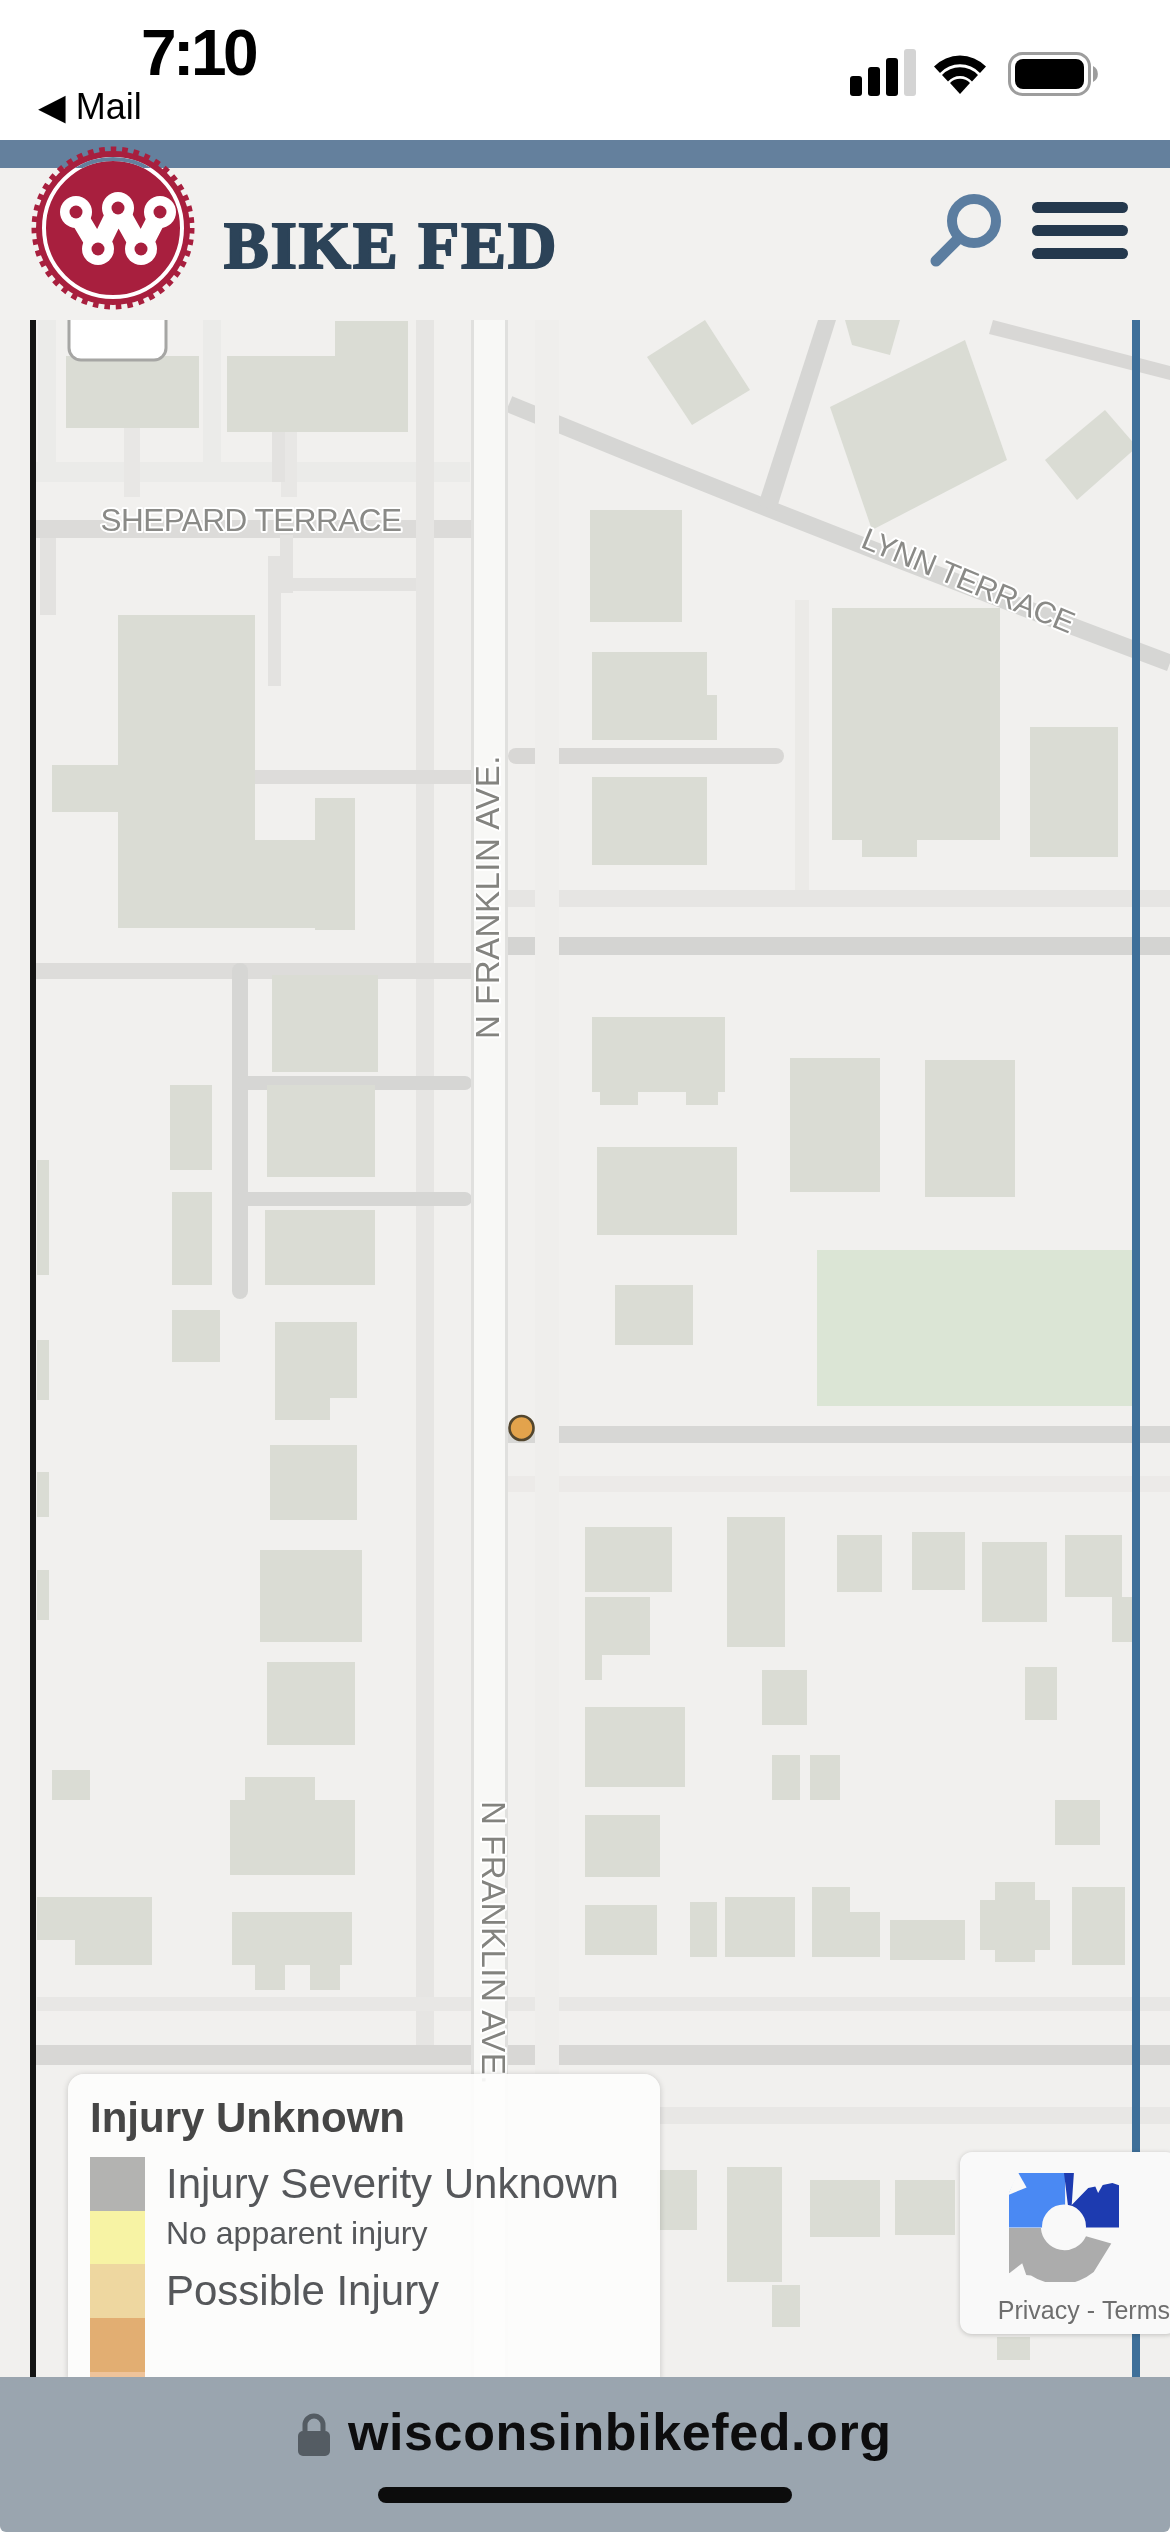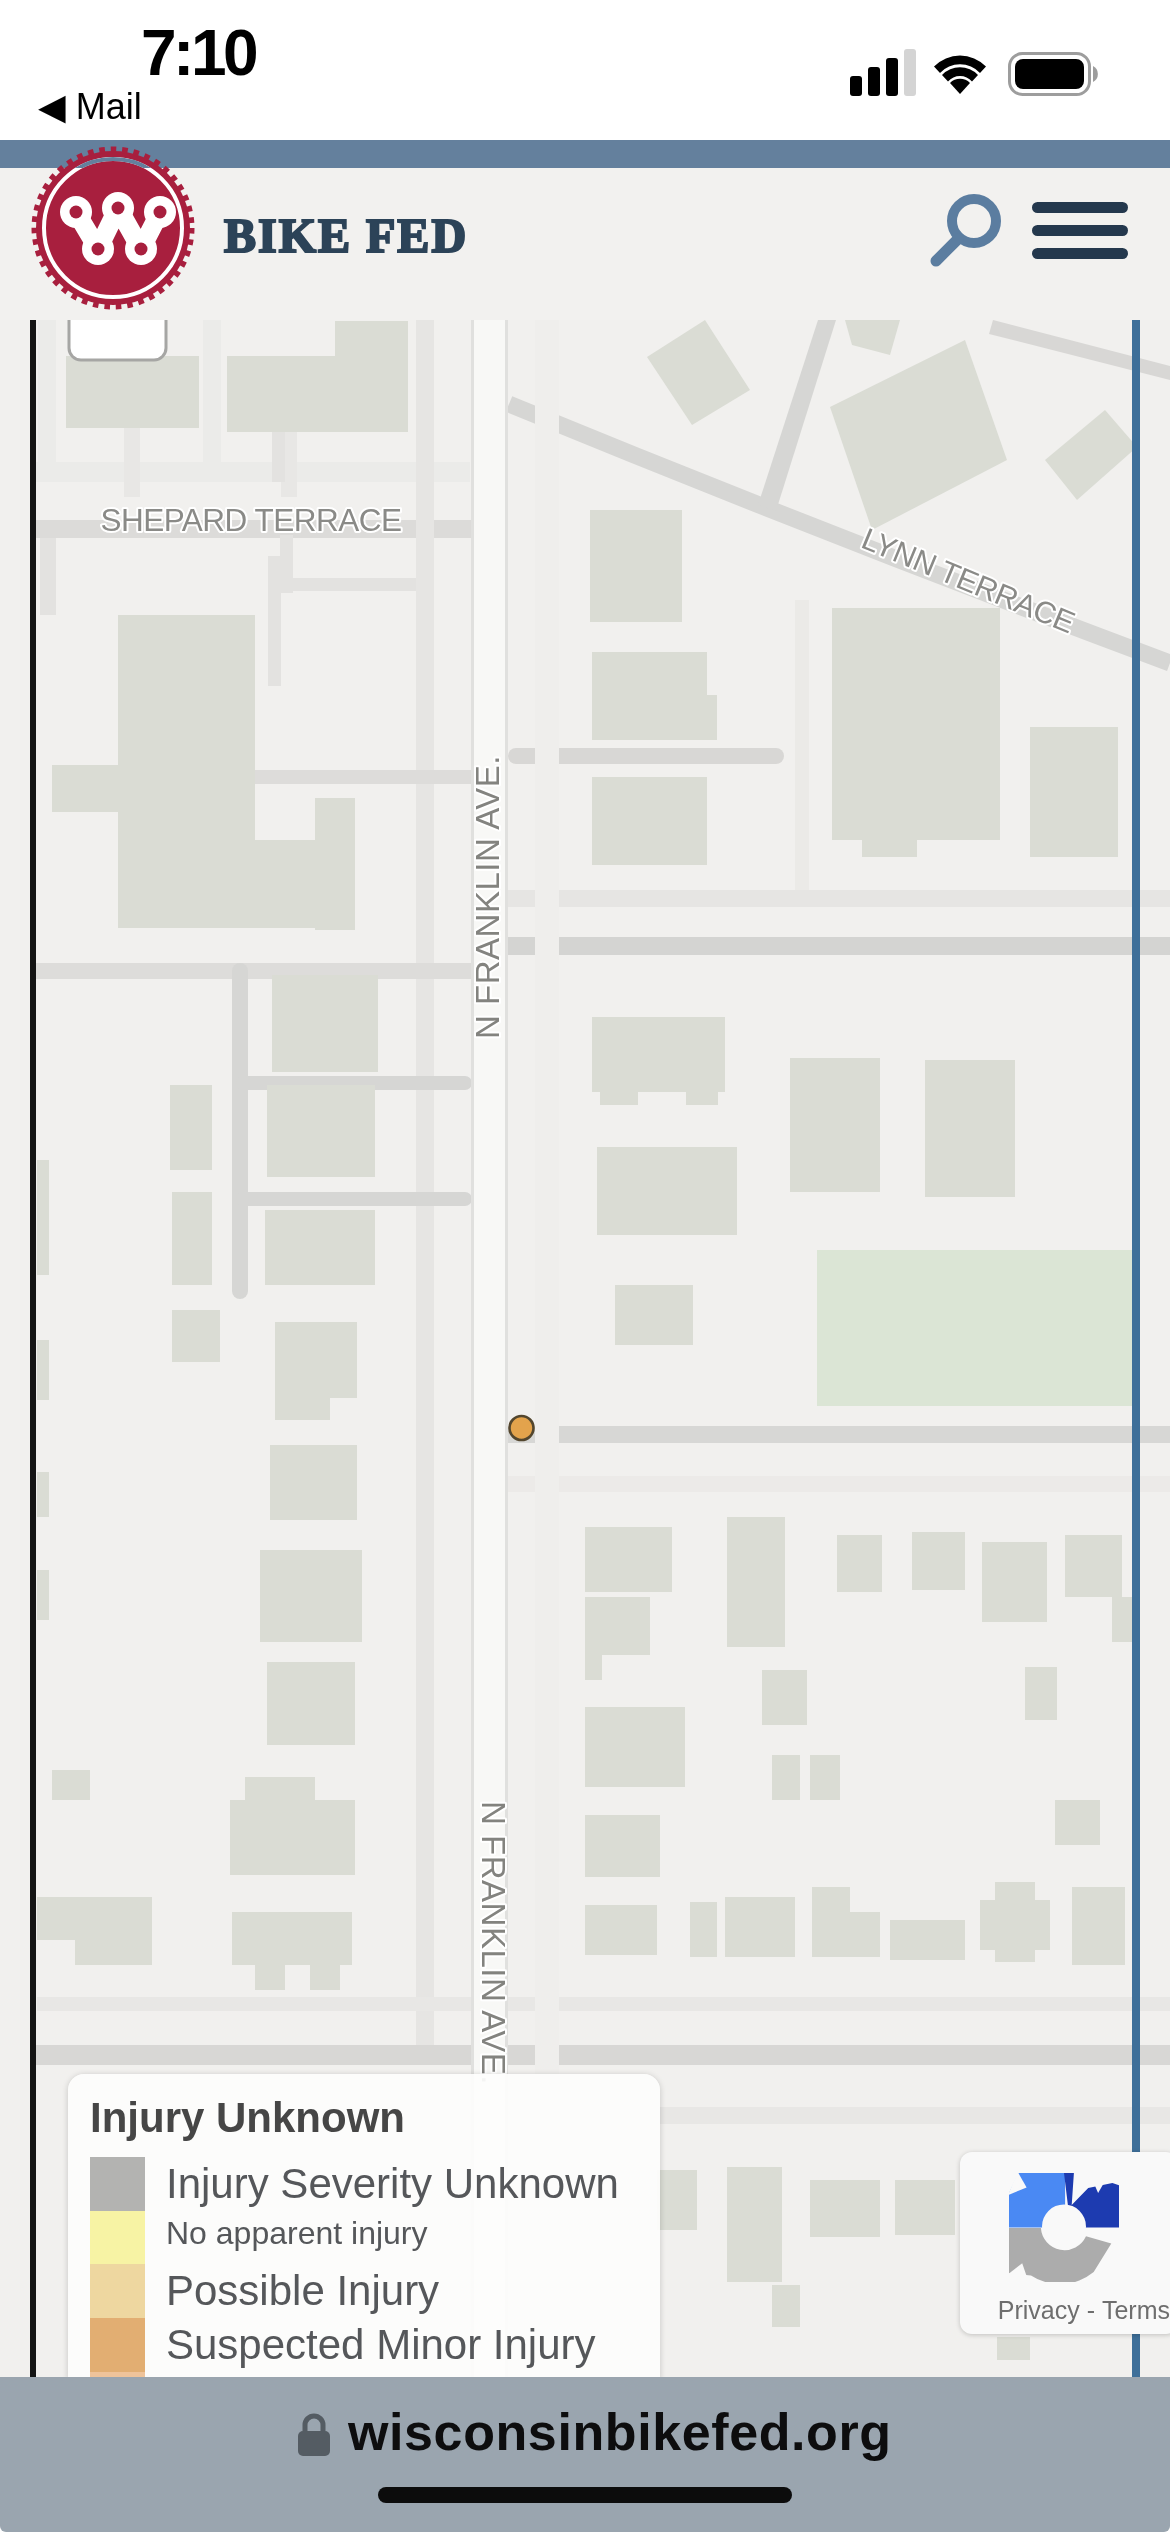--- a/index.html
+++ b/index.html
@@ -55,21 +55,21 @@
       <circle cx="115" cy="108" r="16" fill="#ffffff"></circle>
     <circle cx="134" cy="71" r="16" fill="#ffffff"></circle>
     <circle cx="50" cy="71" r="6.5" fill="#a81f3e"></circle>
       <circle cx="72" cy="108" r="6.5" fill="#a81f3e"></circle>
     <circle cx="92" cy="67" r="6.5" fill="#a81f3e"></circle>
       <circle cx="115" cy="108" r="6.5" fill="#a81f3e"></circle>
     <circle cx="134" cy="71" r="6.5" fill="#a81f3e"></circle>
   </svg>
 
 
-  <div class="abs" style="left:224px;top:212px;font-size:48px;line-height:1;font-weight:700;color:#2c4358;letter-spacing:2px;font-family:'Liberation Serif',serif;-webkit-text-stroke:2.2px #2c4358;">BIKE FED</div>
+  <div class="abs" style="left:224px;top:212px;font-size:67px;line-height:1;font-weight:700;color:#2c4358;letter-spacing:2px;font-family:'Liberation Serif',serif;-webkit-text-stroke:2.2px #2c4358;">BIKE FED</div>
 
   <svg class="abs" style="left:925px;top:190px;" width="80" height="80" viewBox="0 0 80 80">
     <circle cx="49" cy="31" r="22" fill="none" stroke="#5b7da0" stroke-width="10"></circle>
     <line x1="33" y1="49" x2="11" y2="71" stroke="#5b7da0" stroke-width="11" stroke-linecap="round"></line>
   </svg>
 
   <svg class="abs" style="left:1032px;top:202px;" width="96" height="58" viewBox="0 0 96 58">
     <rect x="0" y="0" width="96" height="11" rx="5.5" fill="#24384d"></rect>
     <rect x="0" y="23" width="96" height="11" rx="5.5" fill="#24384d"></rect>
     <rect x="0" y="46" width="96" height="11" rx="5.5" fill="#24384d"></rect>
@@ -311,21 +311,20 @@
   <div class="abs" style="left:90px;top:2318px;width:55px;height:54px;background:#e2ae72;"></div>
 
   <div class="abs" style="left:90px;top:2372px;width:55px;height:10px;background:#eec39a;"></div>
 
   <div class="abs" style="left:166px;top:2163px;font-size:42px;line-height:1;color:#55575a;">Injury Severity Unknown</div>
 
   <div class="abs" style="left:166px;top:2217px;font-size:32px;line-height:1;color:#55575a;">No apparent injury</div>
 
   <div class="abs" style="left:166px;top:2270px;font-size:42px;line-height:1;color:#55575a;">Possible Injury</div>
 
-  <div class="abs" style="left:166px;top:2324px;font-size:42px;line-height:1;color:#55575a;">Suspected Minor Injury</div>
 
   <div class="abs" style="left:960px;top:2152px;width:218px;height:182px;background:#f9f9f9;border-radius:12px;box-shadow:0 1px 5px rgba(0,0,0,0.2);"></div>
 
   <svg class="abs" style="left:1009px;top:2172px;" width="110" height="110" viewBox="0 0 100 100">
     <path d="M0 50.5 L0 19 L8.6 1 L51 1 L51 50.5 Z" fill="#4a89f3"></path>
     <path d="M50 1 L59 1 L57 30 L72 14.5 L94 10 L100 12 L100 50.5 L56 50.5 Z" fill="#1d3bb0"></path>
     <path d="M0 51 L29 51 A21.5 21.5 0 0 0 70 58.5 L93 65 L77 91 A48 48 0 0 1 20 94 L0 92 Z" fill="#acacac"></path>
     <circle cx="50" cy="49.5" r="20" fill="#f9f9f9"></circle>
     <path d="M-1 21 L8 0 L16 14 Z" fill="#f9f9f9"></path>
     <path d="M-1 93 L16 94.5 L12 83 Z" fill="#f9f9f9"></path>

